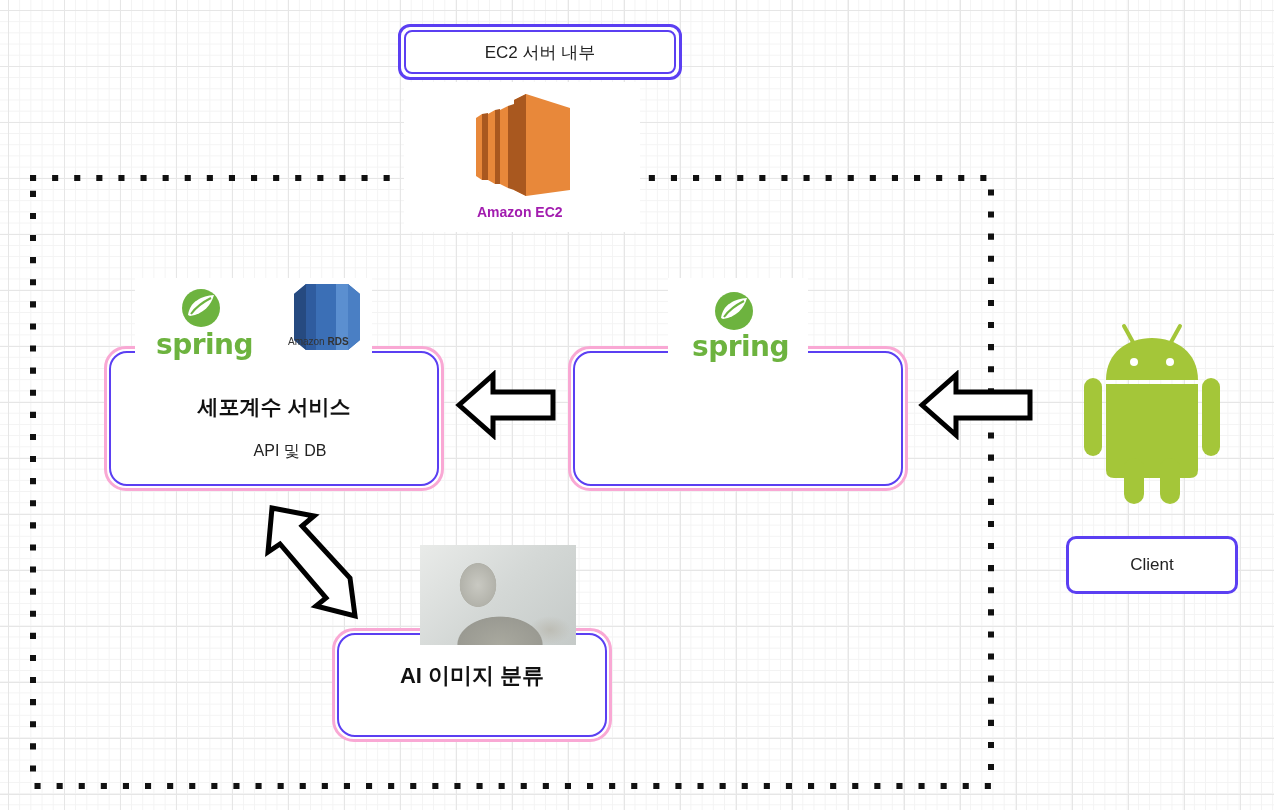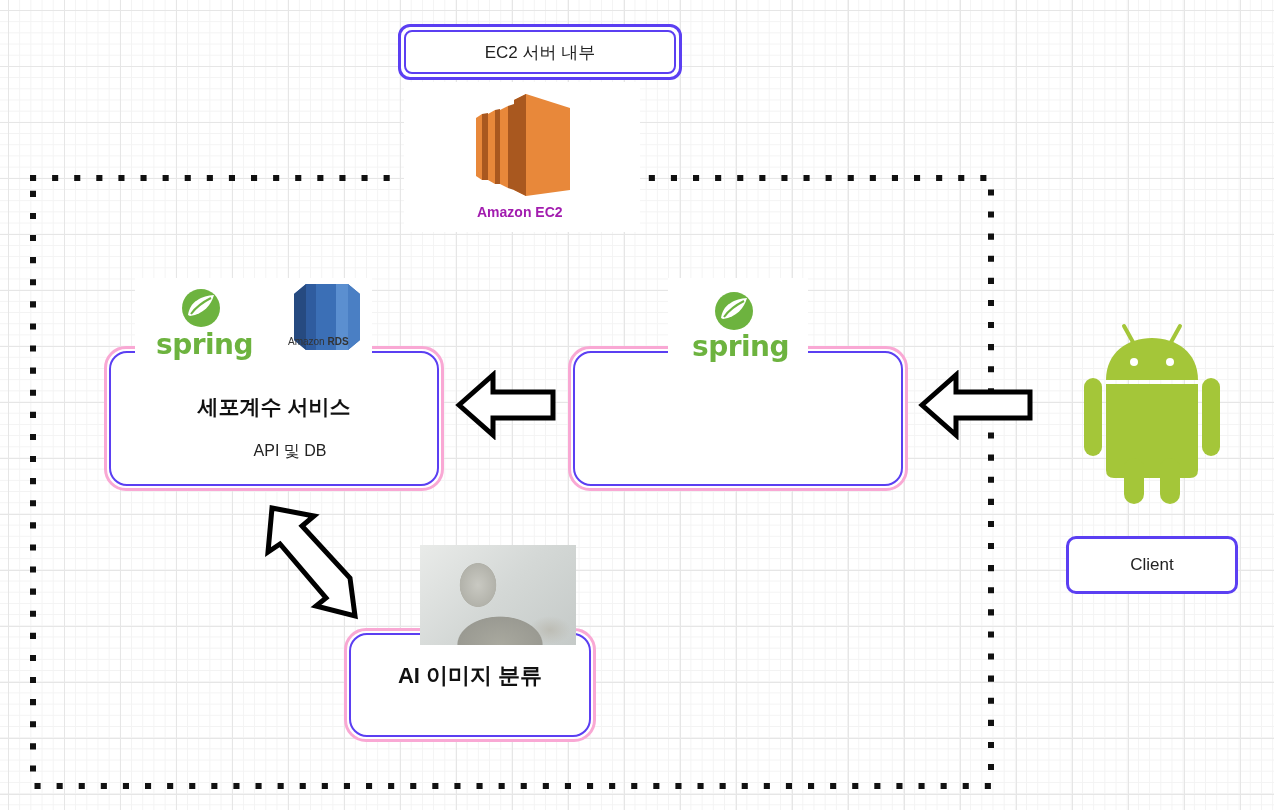--- a/index.html
+++ b/index.html
@@ -106,21 +106,21 @@
 <div class="dbl-box" style="left:568px;top:346px;width:340px;height:145px;">
 </div>
 <div class="logo-bg" style="left:668px;top:278px;width:140px;height:77px;"></div>
 <svg class="abs" style="left:713px;top:290px;" width="42" height="42" viewBox="0 0 42 42">
   <circle cx="21" cy="21" r="19" fill="#6db33f"></circle>
   <path d="M8 28 C10 14 22 9 34 8 C31 18 24 27 10 29 Z" fill="#ffffff"></path>
   <path d="M11 27 C16 20 23 15 31 11" stroke="#6db33f" stroke-width="2" fill="none"></path>
 </svg>
 <div class="spring-text" style="left:692px;top:330px;">spring</div>
 
-<div class="dbl-box" style="left:344px;top:628px;width:252px;height:114px;">
+<div class="dbl-box" style="left:332px;top:628px;width:280px;height:114px;">
   <div class="box-title" style="top:30px;font-size:22px;">AI 이미지 분류</div>
 </div>
 <div class="robot-photo"></div>
 
 <svg class="abs" style="left:1082px;top:318px;" width="140" height="190" viewBox="0 0 140 190">
   <line x1="42" y1="8" x2="52" y2="26" stroke="#a4c639" stroke-width="4" stroke-linecap="round"></line>
   <line x1="98" y1="8" x2="88" y2="26" stroke="#a4c639" stroke-width="4" stroke-linecap="round"></line>
   <path d="M24 62 C24 34 46 20 70 20 C94 20 116 34 116 62 Z" fill="#a4c639"></path>
   <circle cx="52" cy="44" r="4" fill="#fff"></circle>
   <circle cx="88" cy="44" r="4" fill="#fff"></circle>

